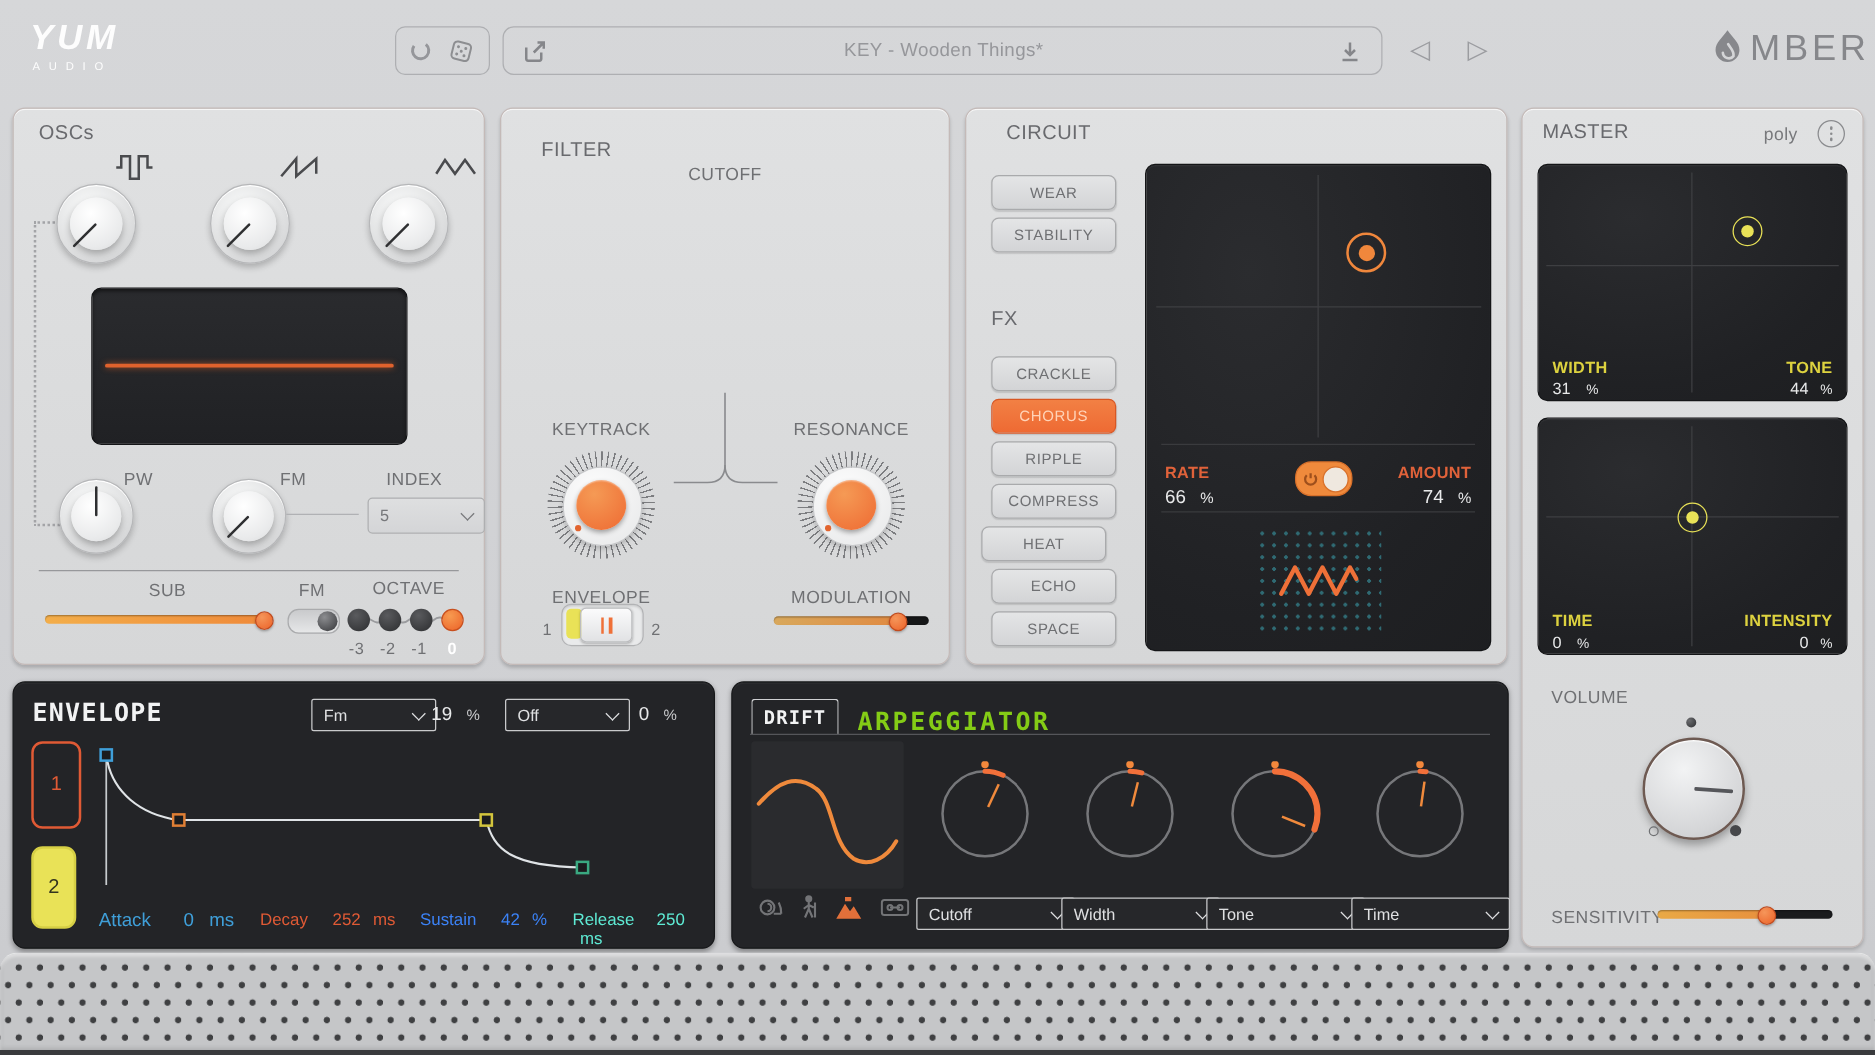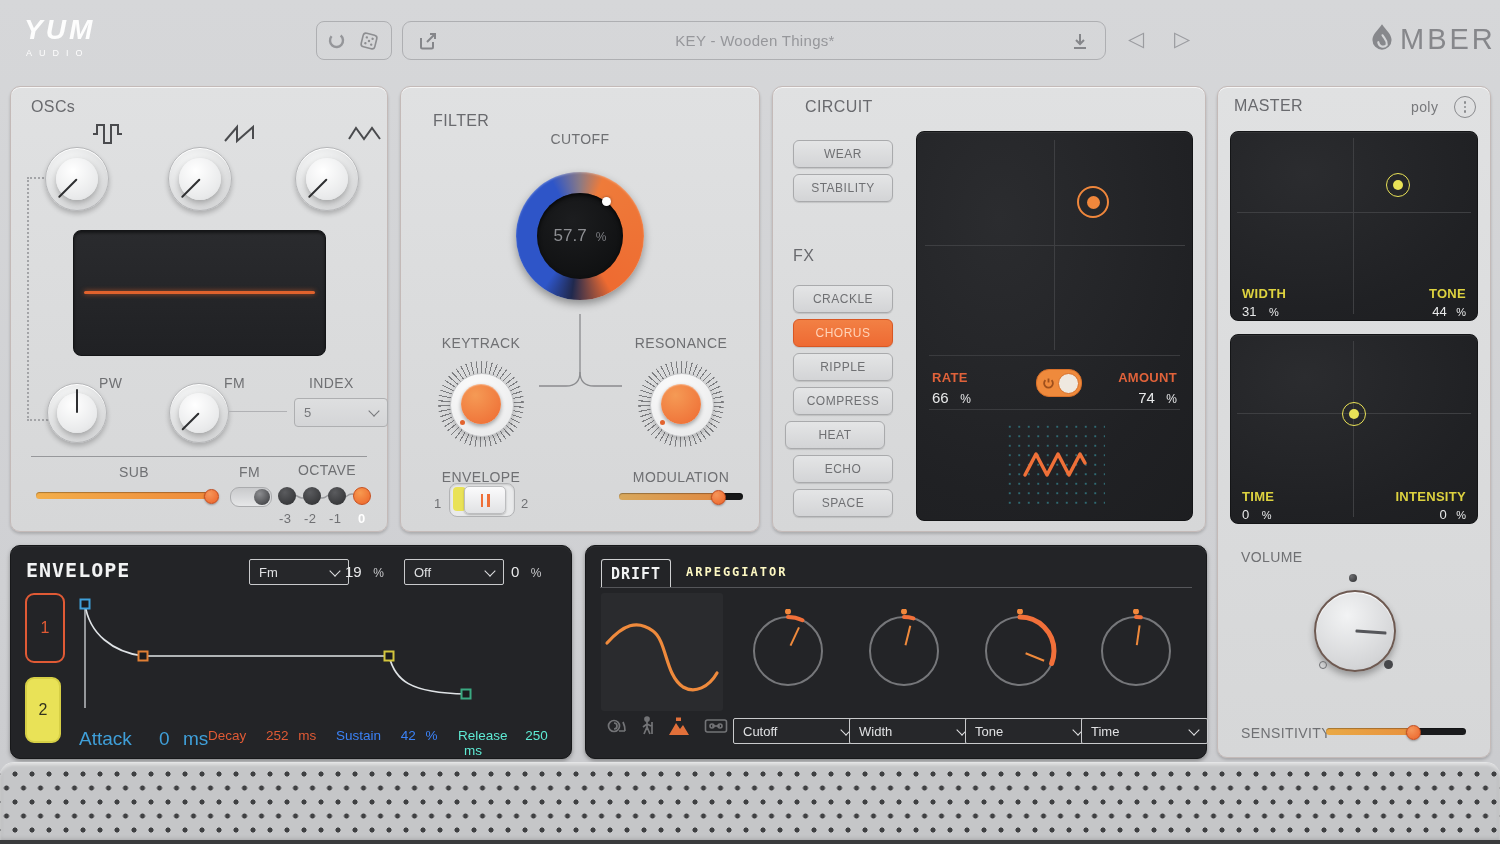--- a/index.html
+++ b/index.html
@@ -198,29 +198,20 @@
     <div class="lbl" style="left:268px;top:424px;">-3</div>
     <div class="lbl" style="left:293px;top:424px;">-2</div>
     <div class="lbl" style="left:318px;top:424px;">-1</div>
     <div class="lbl" style="left:347px;top:424px;color:#ffffff;font-weight:bold;">0</div>
   </div>
 
   <div class="panel" style="left:400px;top:86px;width:358px;height:444px;">
     <div class="ptitle" style="left:32px;top:11px;margin-top:14px;">FILTER</div>
     <div class="lbl" style="left:0;top:44px;width:358px;text-align:center;font-size:14px;">CUTOFF</div>
 
-    <div class="abs" style="left:115px;top:85px;width:128px;height:128px;border-radius:50%;
-         background:conic-gradient(from 0deg,#8a7a85 0deg,#ee7b3a 22deg,#ee6b31 150deg,#20294e 188deg,#2e55c8 215deg,#2e55c8 333deg,#8a7a85 360deg);
-         box-shadow:0 4px 8px rgba(0,0,0,.35), inset 0 1px 2px rgba(255,255,255,.3);">
-      <div class="abs" style="left:21px;top:21px;width:86px;height:86px;border-radius:50%;background:radial-gradient(circle at 42% 32%,#1c1d1f,#0c0d0e);display:flex;align-items:center;justify-content:center;box-shadow:inset 0 2px 4px rgba(0,0,0,.8);">
-        <span style="color:#8e8f93;font-size:17px;">57.7</span>
-        <span style="color:#7c7d81;font-size:12px;margin-left:9px;margin-top:2px;">%</span>
-      </div>
-      <div class="abs" style="left:86px;top:25px;width:9px;height:9px;border-radius:50%;background:#ffffff;box-shadow:0 0 3px rgba(0,0,0,.4);"></div>
-    </div>
 
     <span class="abs" style="left:130px;top:227px;">
       <svg width="100" height="90" viewBox="0 0 100 90" fill="none" stroke="#8a8b8e" stroke-width="1.3">
         <path d="M49 0 V58 Q49 72 35 72 H8"></path>
         <path d="M49 58 Q49 72 63 72 H91"></path>
       </svg>
     </span>
 
     <div class="lbl" style="left:0px;top:248px;width:160px;text-align:center;font-size:14px;">KEYTRACK</div>
     <div>
@@ -397,21 +388,21 @@
       <svg width="490" height="135" viewBox="0 0 490 135" fill="none">
         <path d="M10 22 V122" stroke="#c7cbce" stroke-width="1.4"></path>
         <path d="M10 18 C14 48 38 66 68 70 L314 70 C320 94 334 107 391 108" stroke="#dfe3e6" stroke-width="1.7"></path>
         <rect x="5.5" y="13.5" width="9" height="9" stroke="#3f9fd9" stroke-width="2" fill="#1b1c1e"></rect>
         <rect x="63.5" y="65.5" width="9" height="9" stroke="#e07f35" stroke-width="2" fill="#1b1c1e"></rect>
         <rect x="309.5" y="65.5" width="9" height="9" stroke="#d3c53d" stroke-width="2" fill="#1b1c1e"></rect>
         <rect x="386.5" y="103.5" width="9" height="9" stroke="#3aa981" stroke-width="2" fill="#1b1c1e"></rect>
       </svg>
     </span>
 
-    <div class="abs" style="left:68px;top:182px;font-size:19px;color:#3f9fd9;">
+    <div class="abs" style="left:68px;top:182px;font-size:15px;color:#3f9fd9;">
       <span>Attack</span>
       <span style="margin-left:22px;">0</span>
       <span style="margin-left:8px;">ms</span>
     </div>
     <div class="abs" style="left:197px;top:182px;font-size:13.5px;color:#e05a35;text-align:right;">
       <span>Decay</span>
       <span style="margin-left:16px;">252</span>
       <span style="margin-left:6px;">ms</span>
     </div>
     <div class="abs" style="left:325px;top:182px;font-size:13.5px;color:#3b82f6;">
@@ -421,21 +412,21 @@
     </div>
     <div class="abs" style="left:447px;top:182px;font-size:13.5px;color:#5eead4;">
       <span>Release</span>
       <span style="margin-left:14px;">250</span>
       <span style="margin-left:6px;">ms</span>
     </div>
   </div>
 
   <div class="dark" style="left:585px;top:545px;width:620px;height:212px;">
     <div class="abs pixel" style="left:15px;top:13px;width:68px;height:28px;border:1.5px solid #cfd0d2;border-bottom:none;border-radius:3px 3px 0 0;color:#f2f3f4;font-size:15px;display:flex;align-items:center;justify-content:center;letter-spacing:1px;">DRIFT</div>
-    <div class="abs pixel" style="left:100px;top:19px;color:#fef9c3;font-size:12px;letter-spacing:2px;">ARPEGGIATOR</div>
+    <div class="abs pixel" style="left:100px;top:19px;color:#84cc16;font-size:20px;letter-spacing:2px;">ARPEGGIATOR</div>
     <div class="divline" style="left:14px;top:41px;width:592px;background:#55565a;"></div>
 
     <div class="abs" style="left:15px;top:47px;width:122px;height:118px;background:#2a2b2e;border-radius:3px;">
       <svg width="122" height="118" viewBox="0 0 122 118" fill="none">
         <path d="M6 50 C22 32 36 26 52 38 C66 48 64 82 82 94 C94 101 108 94 116 80" stroke="#ef8a3c" stroke-width="3.2" stroke-linecap="round"></path>
       </svg>
     </div>
 
     <div class="abs" style="left:19px;top:170px;display:flex;gap:13px;align-items:center;">
       <span>

